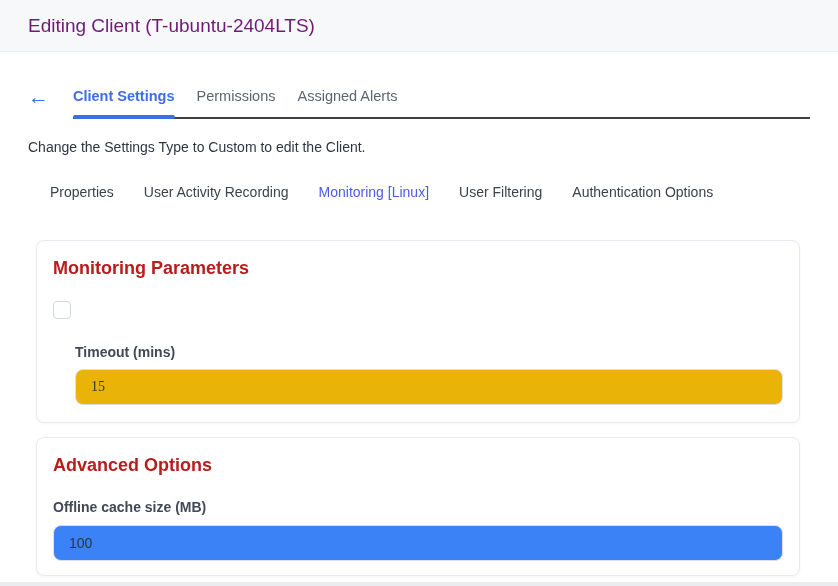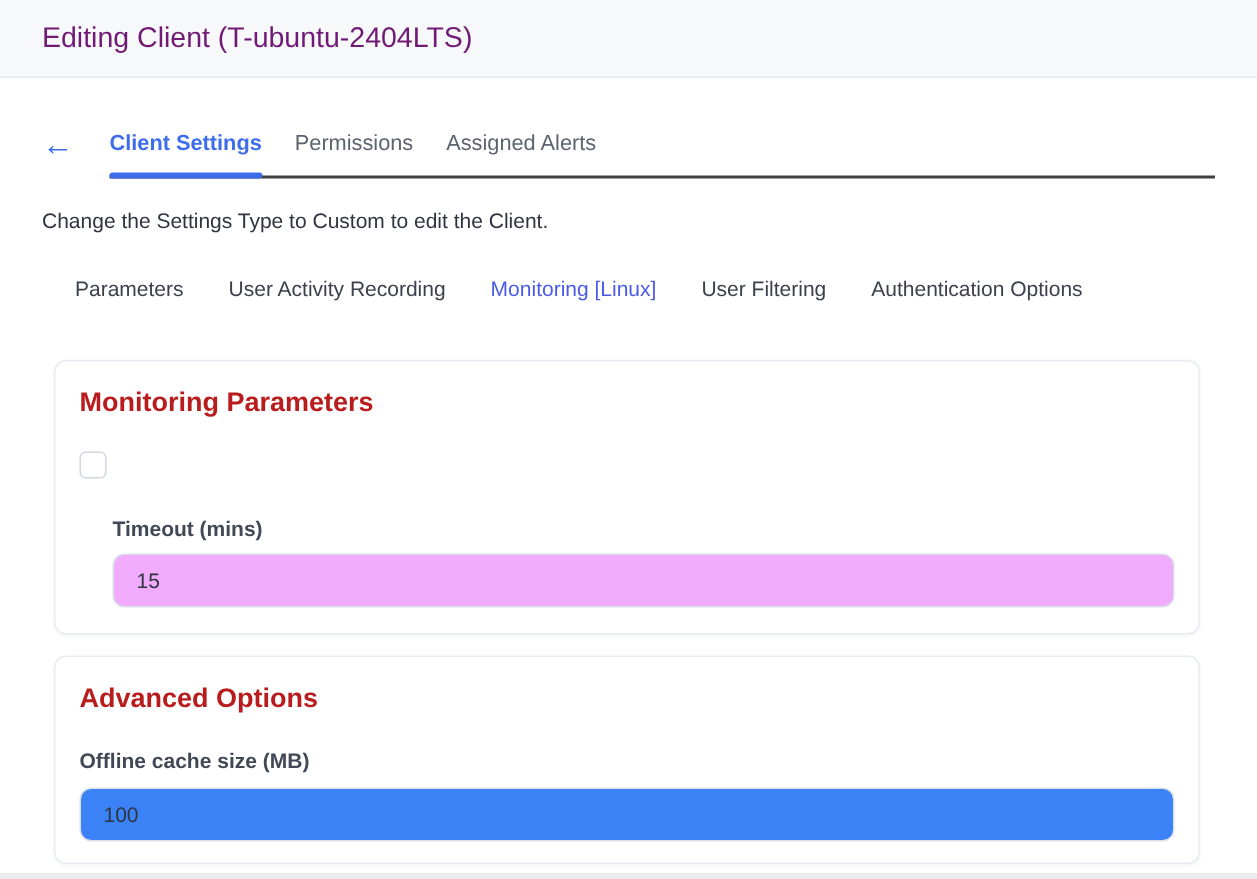--- a/index.html
+++ b/index.html
@@ -137,22 +137,23 @@
     border: 1px solid #dbe0e8;
     border-radius: 8px;
     background: #3b82f6;
     font-family: "Liberation Sans", sans-serif;
     font-size: 14px;
     color: #2f3540;
     padding: 0 15px;
     outline: none;
   }
   .text-input:disabled, .text-input.disabled {
-    background: #f0abfc;
+    background: #eab308;
     color: #2f3540;
+    font-family: Liberation Serif, serif;
   }
   .card.second .text-input { margin-top: 9px; }
 
   
   .page-strip {
     position: absolute;
     left: 0; right: 0; bottom: 0;
     height: 4px;
     background: #eaecf0;
   }
@@ -169,21 +170,21 @@
   <div class="tabs">
     <div class="tab active">Client Settings</div>
     <div class="tab">Permissions</div>
     <div class="tab">Assigned Alerts</div>
   </div>
 </div>
 
 <div class="notice">Change the Settings Type to Custom to edit the Client.</div>
 
 <div class="subtabs">
-  <div class="subtab">Parameters</div>
+  <div class="subtab">Properties</div>
   <div class="subtab">User Activity Recording</div>
   <div class="subtab active">Monitoring [Linux]</div>
   <div class="subtab">User Filtering</div>
   <div class="subtab">Authentication Options</div>
 </div>
 
 <div class="card first">
   <div class="card-title">Monitoring Parameters</div>
 
   <div class="checkbox-row">

